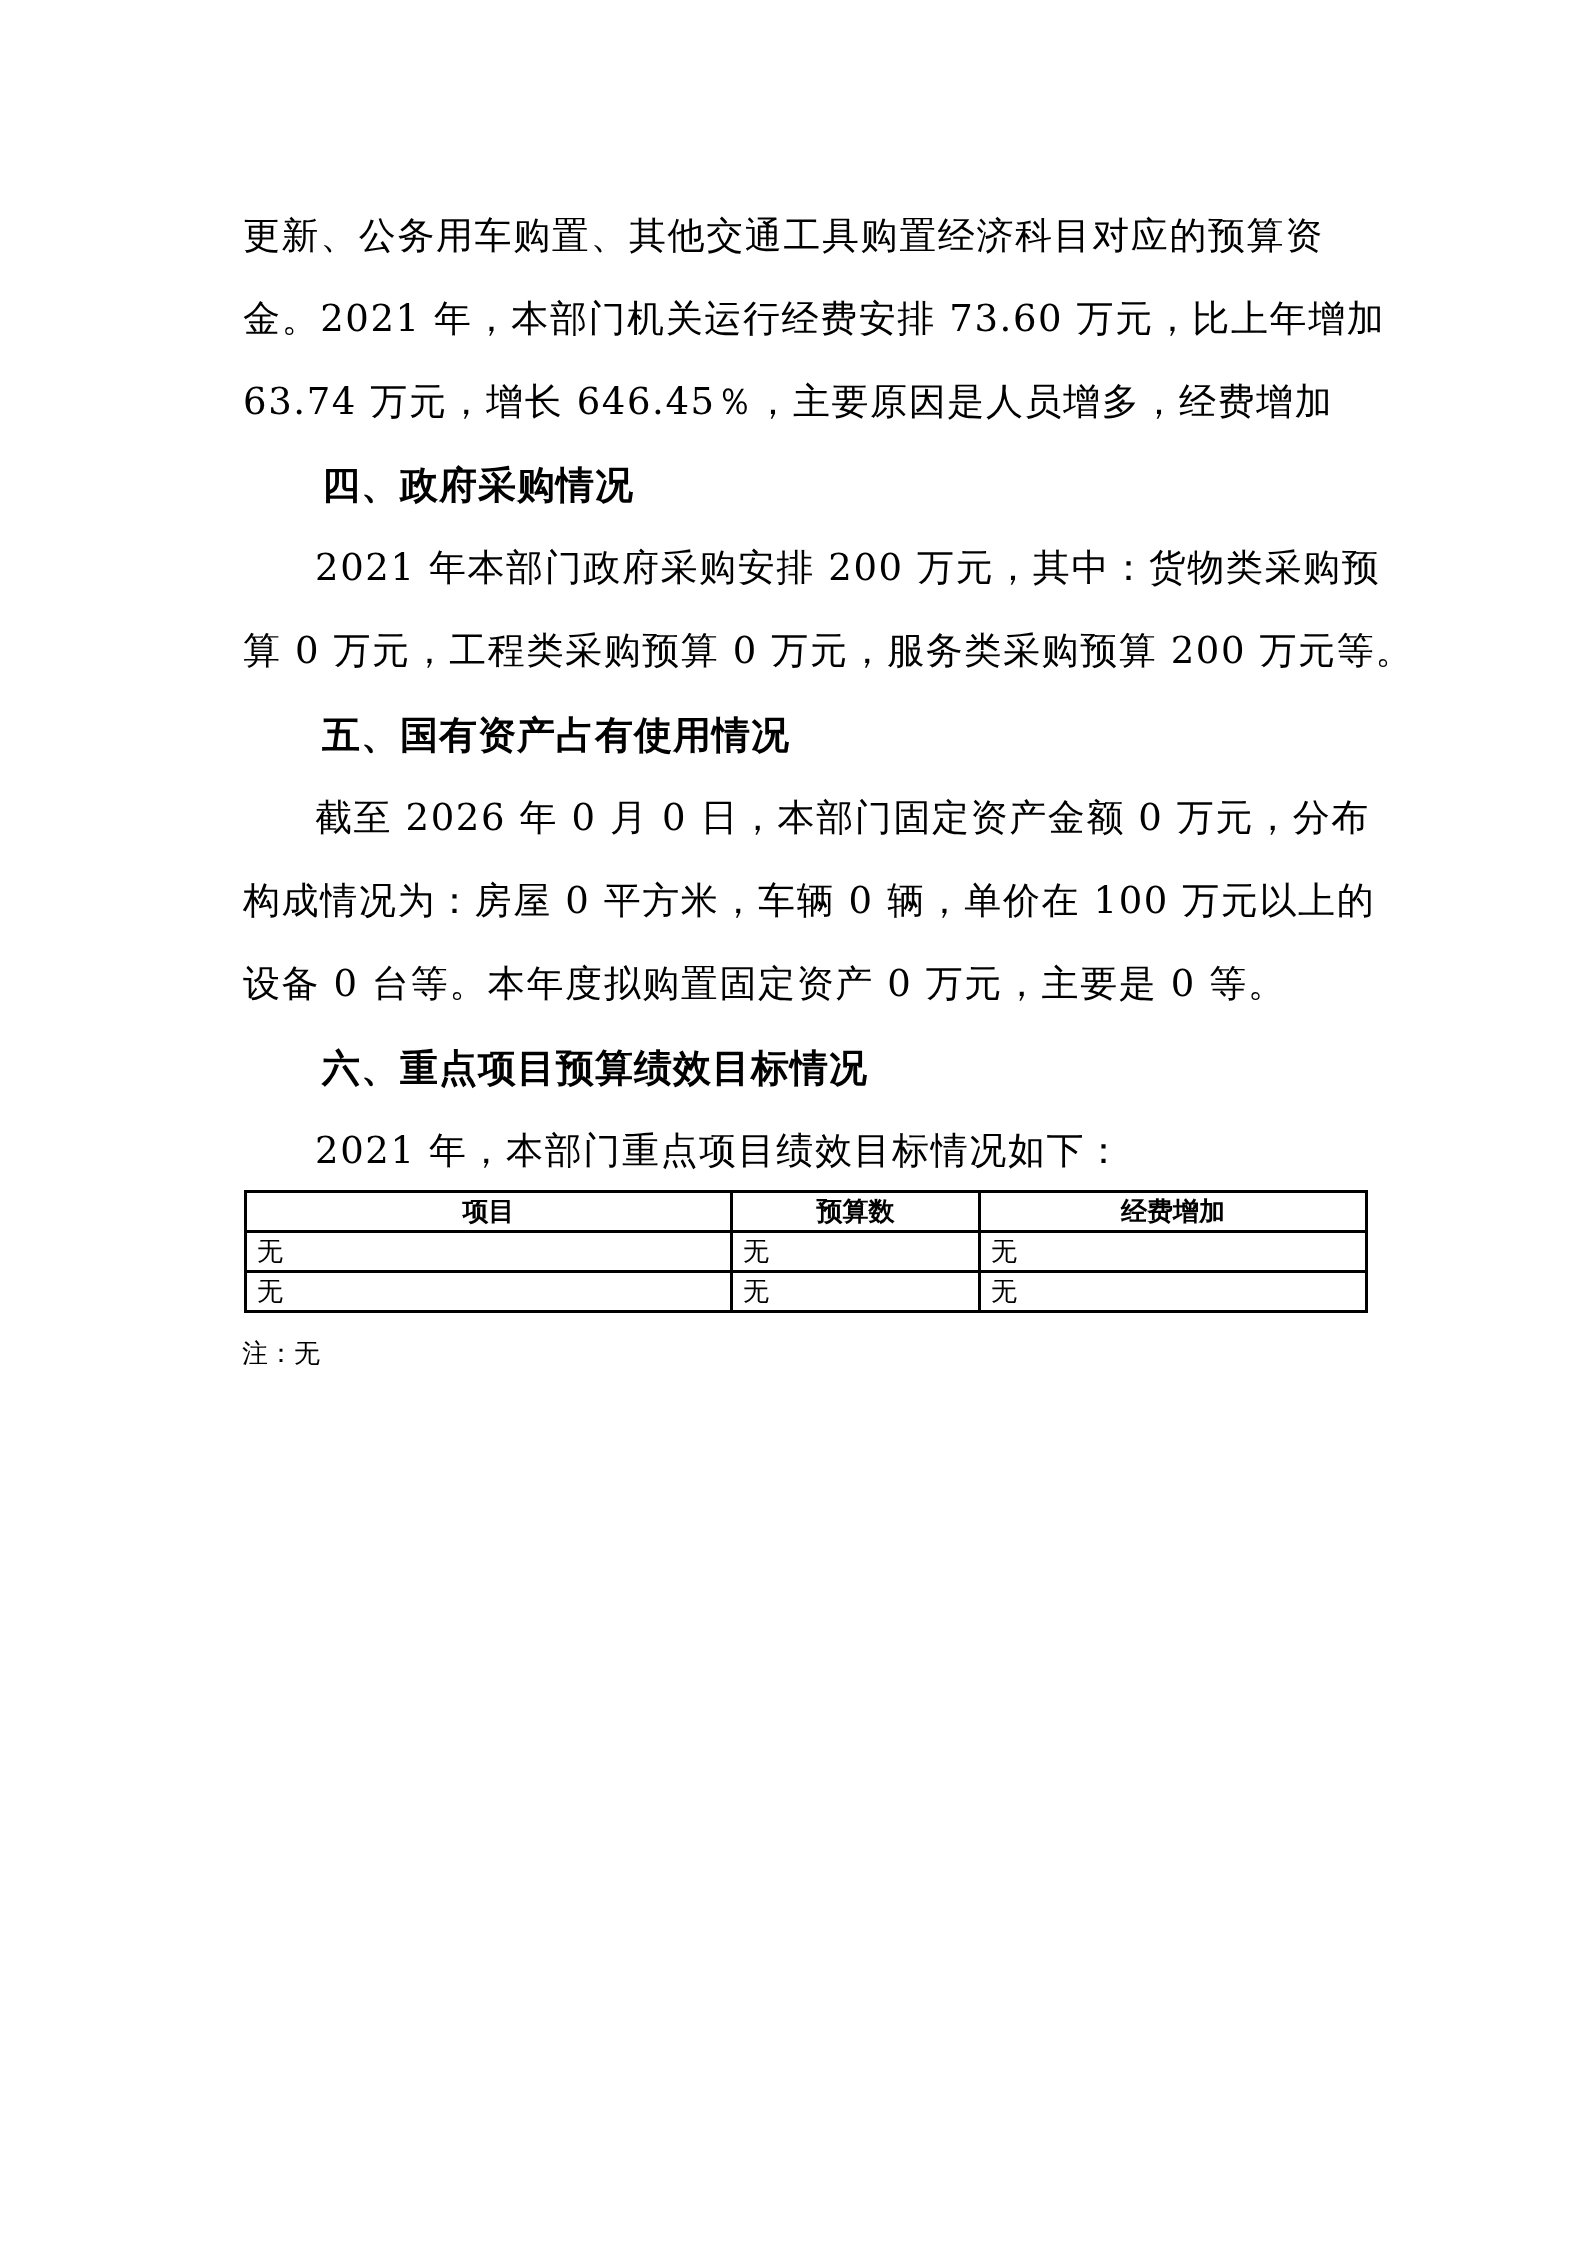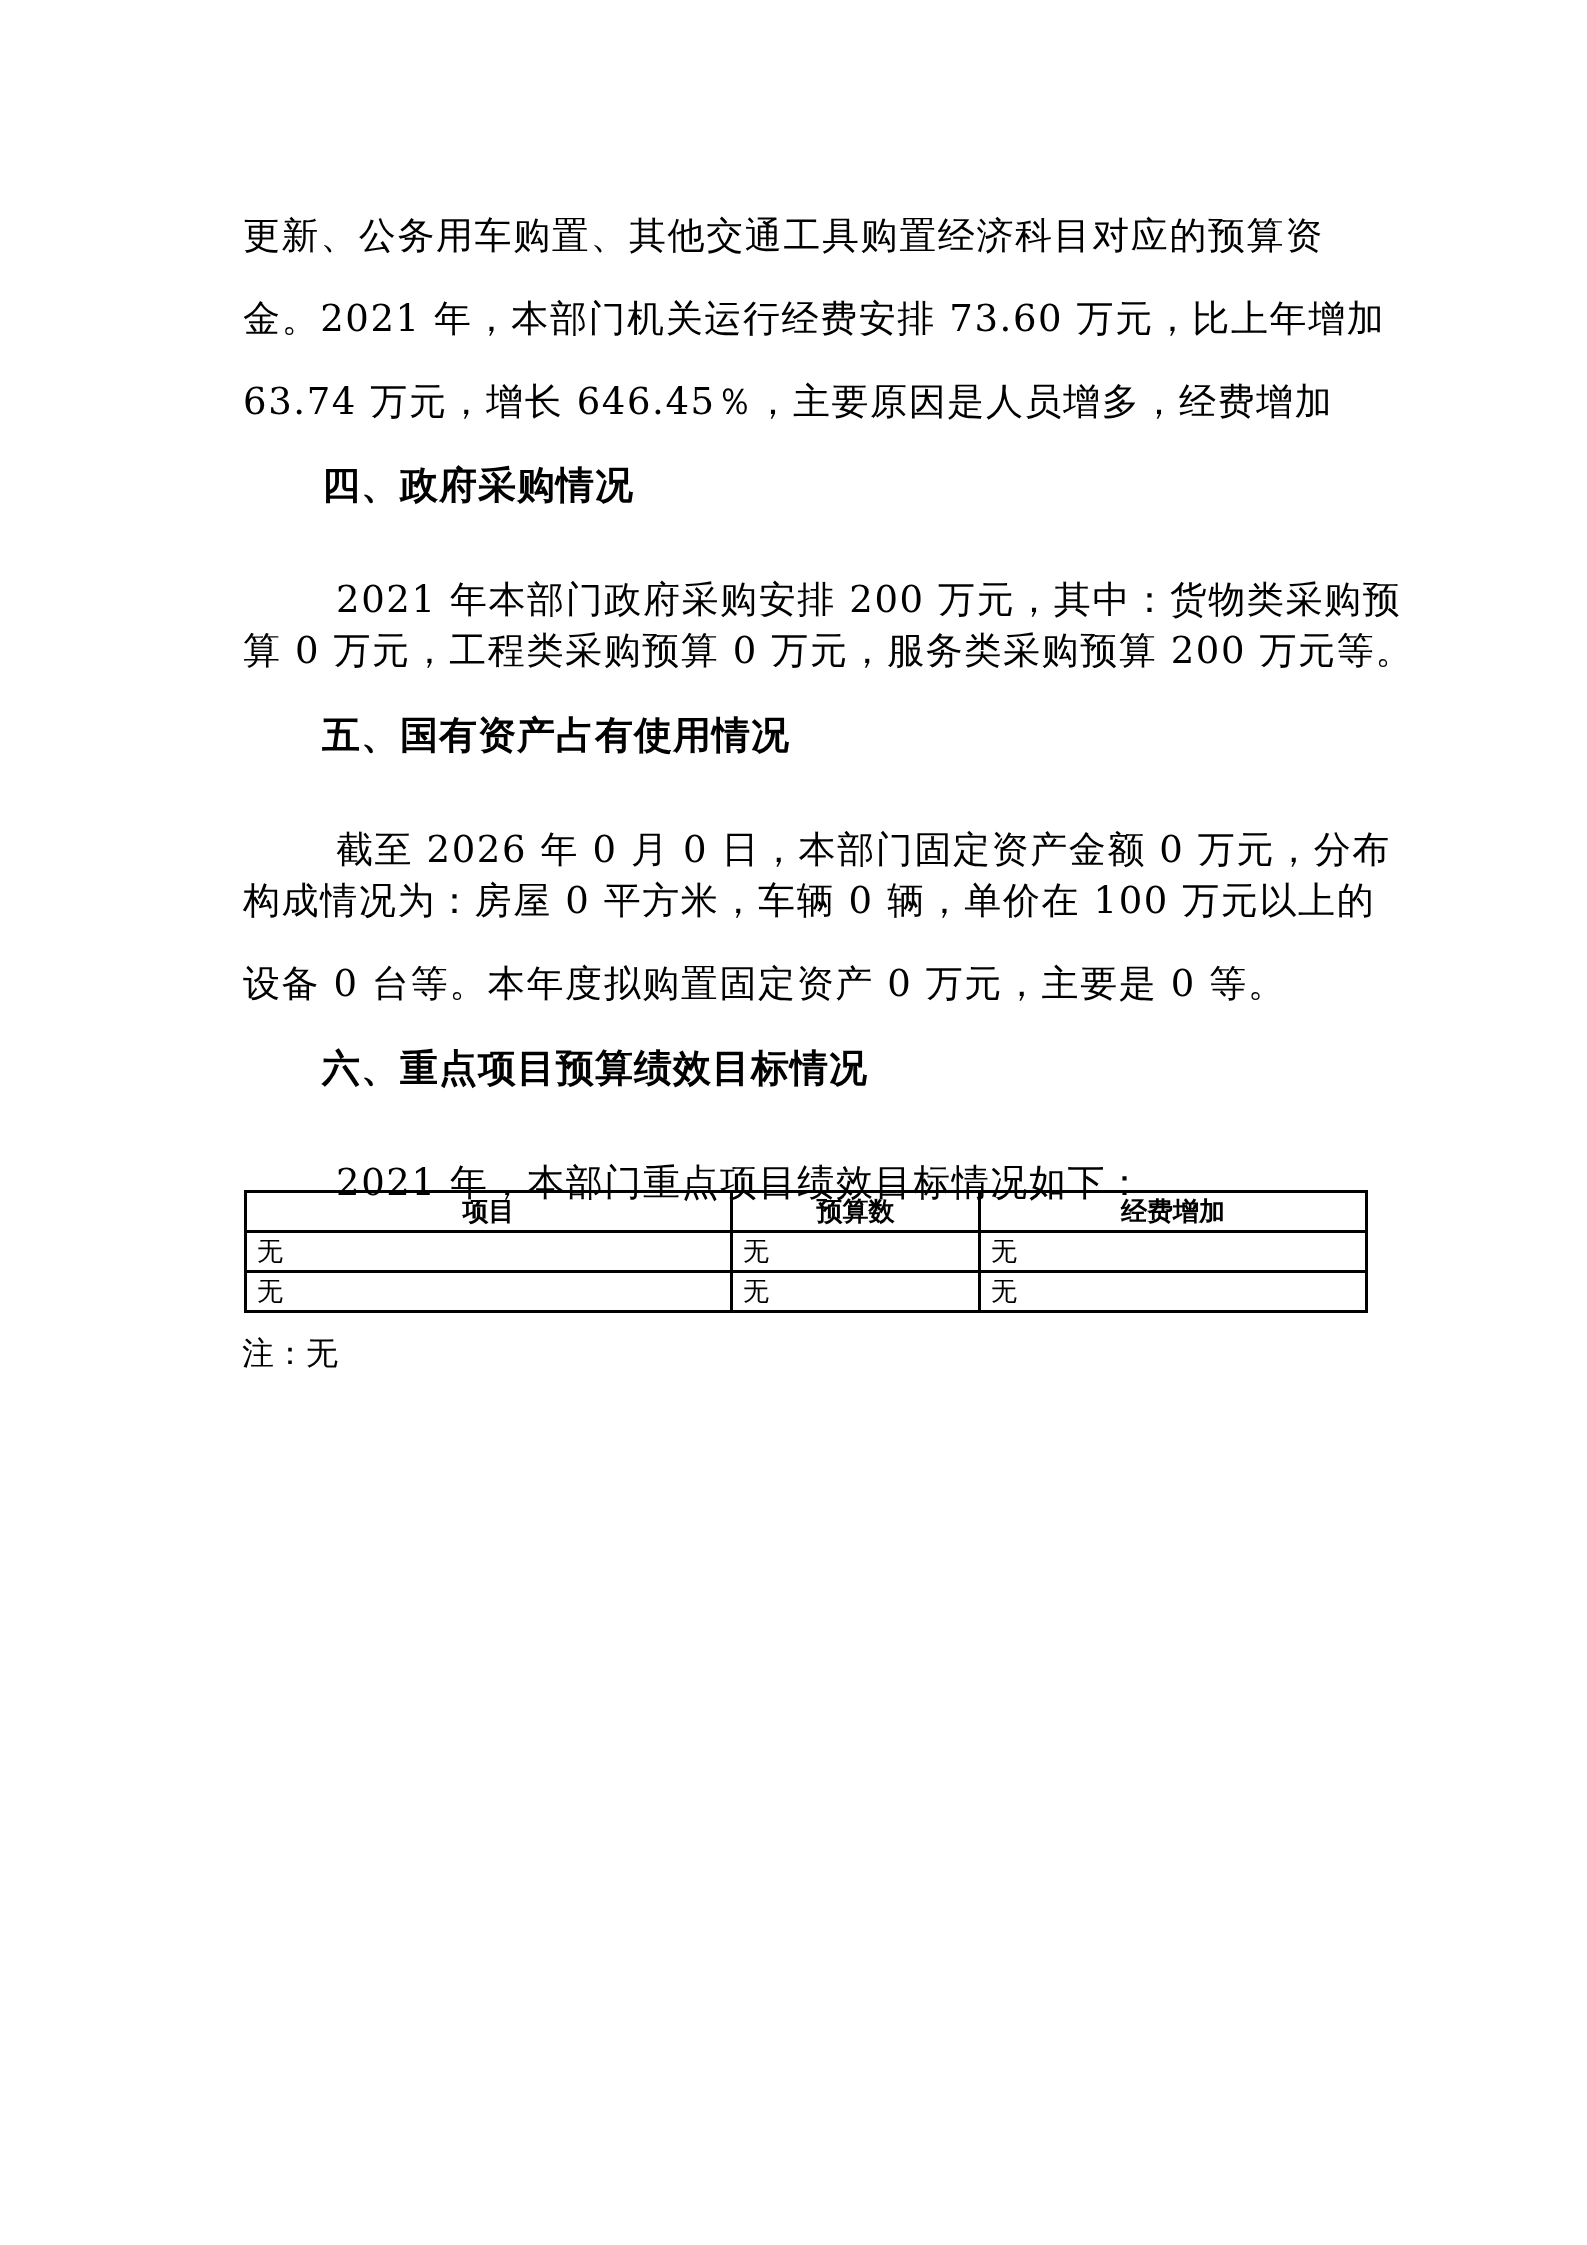--- a/index.html
+++ b/index.html
@@ -24,21 +24,21 @@
     }
     .line {
       position: absolute;
       left: 243px;
       width: 1110px;
       font-size: 37px;
       line-height: 44px;
       white-space: nowrap;
       letter-spacing: 1.6px;
     }
-    .indent { left: 336px; margin-top: 32px; }
+    .indent { left: 315px; }
     .heading {
       position: absolute;
       left: 322px;
       font-size: 38px;
       line-height: 46px;
       font-weight: bold;
       font-family: Liberation Serif, serif;
       letter-spacing: 1px;
       white-space: nowrap;
     }
@@ -66,21 +66,21 @@
       font-size: 26px;
     }
     .perf-table td {
       font-family: "DejaVu Serif", "Liberation Serif", serif;
       font-weight: normal;
     }
     .note {
       position: absolute;
       left: 242px;
       top: 1338px;
-      font-size: 32px;
+      font-size: 26px;
       line-height: 30px;
       white-space: nowrap;
     }
   </style>
 </head>
 <body>
 
 <div class="page">
 
   <div class="line" style="top:214px;">更新、公务用车购置、其他交通工具购置经济科目对应的预算资</div>

